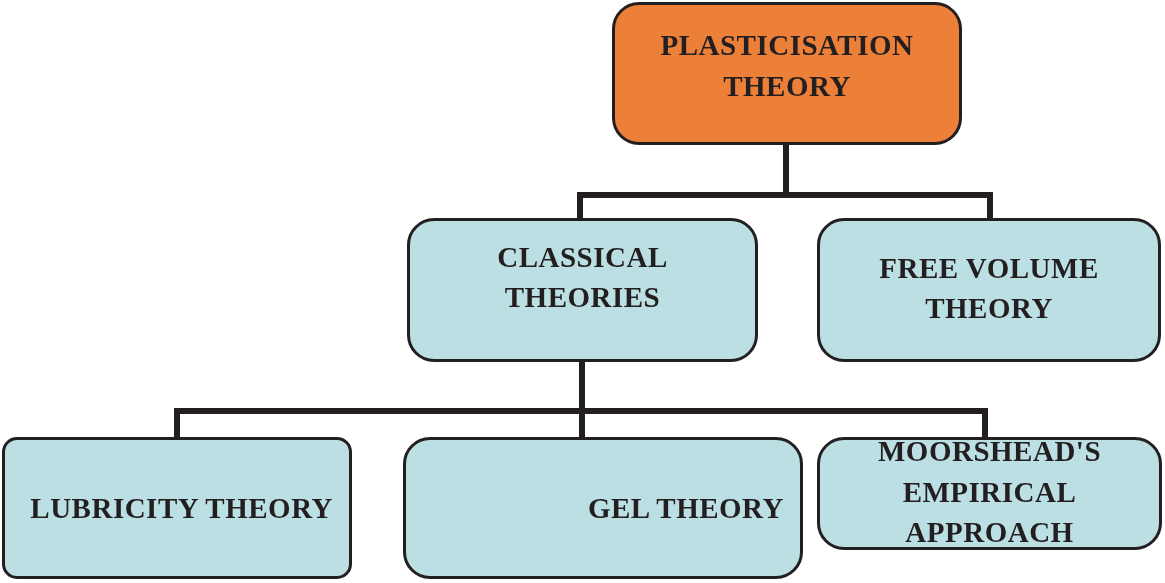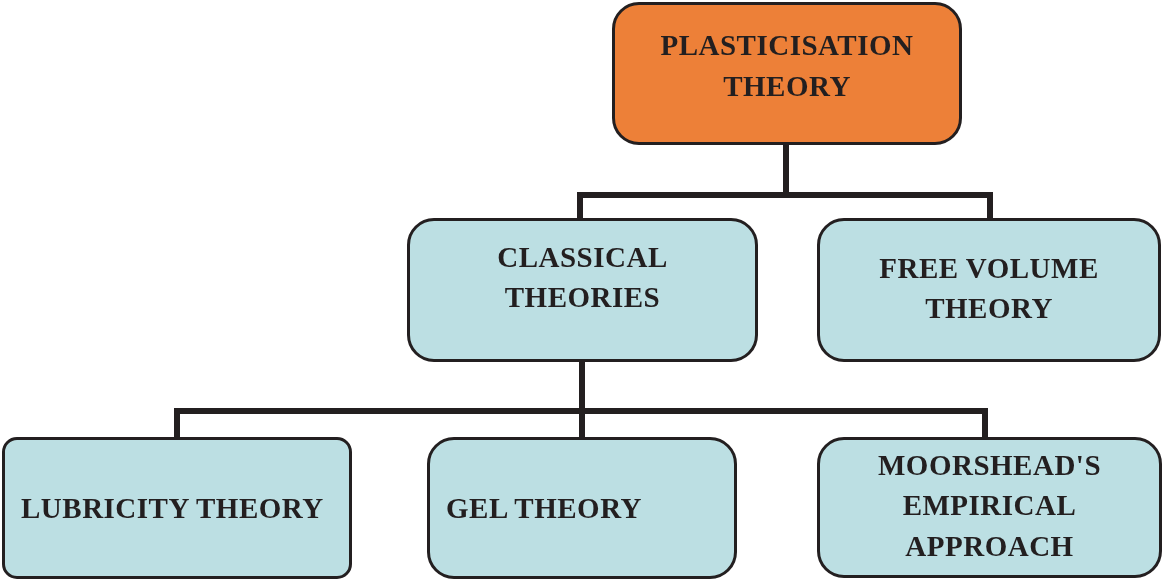--- a/index.html
+++ b/index.html
@@ -16,21 +16,21 @@
     overflow: hidden;
   }
   .node {
     position: absolute;
     box-sizing: border-box;
     background: var(--node-fill, #bcdfe3);
     border: 3px solid var(--border, #231f20);
     border-radius: 27px;
     display: flex;
     align-items: center;
-    justify-content: flex-start;
+    justify-content: flex-end;
     text-align: center;
     color: var(--text, #231f20);
     font-weight: bold;
     font-size: 29px;
     line-height: 1.38;
     letter-spacing: 0.5px;
     padding: 8px 16px;
   }
   .node.root {
     background: var(--root-fill, #ed8038);
@@ -38,22 +38,22 @@
   .edge {
     position: absolute;
     background: var(--border, #231f20);
   }
 
   
   #n-root      { left: 612px; top: 2px;   width: 350px; height: 143px; padding-bottom: 24px; }
   #n-classical { left: 407px; top: 218px; width: 351px; height: 144px; padding-bottom: 34px; }
   #n-free      { left: 817px; top: 218px; width: 344px; height: 144px; padding-bottom: 12px; }
   #n-lubricity { left: 2px;   top: 437px; width: 350px; height: 142px; border-radius: 15px; }
-  #n-gel       { left: 427px; top: 437px; width: 310px; height: 142px; }
-  #n-moorshead { left: 817px; top: 437px; width: 345px; height: 141px; padding-top: 4px; }
+  #n-gel       { left: 403px; top: 437px; width: 400px; height: 142px; }
+  #n-moorshead { left: 817px; top: 437px; width: 345px; height: 113px; padding-top: 4px; }
 
   
   #e-root-stem       { left: 783px; top: 144px; width: 6px;   height: 54px; }
   #e-h1              { left: 577px; top: 192px; width: 416px; height: 6px;  }
   #e-classical-drop  { left: 577px; top: 192px; width: 6px;   height: 28px; }
   #e-free-drop       { left: 987px; top: 192px; width: 6px;   height: 28px; }
   #e-classical-stem  { left: 579px; top: 360px; width: 6px;   height: 79px; }
   #e-h2              { left: 174px; top: 408px; width: 814px; height: 6px;  }
   #e-lubricity-drop  { left: 174px; top: 408px; width: 6px;   height: 31px; }
   #e-moorshead-drop  { left: 982px; top: 408px; width: 6px;   height: 31px; }

